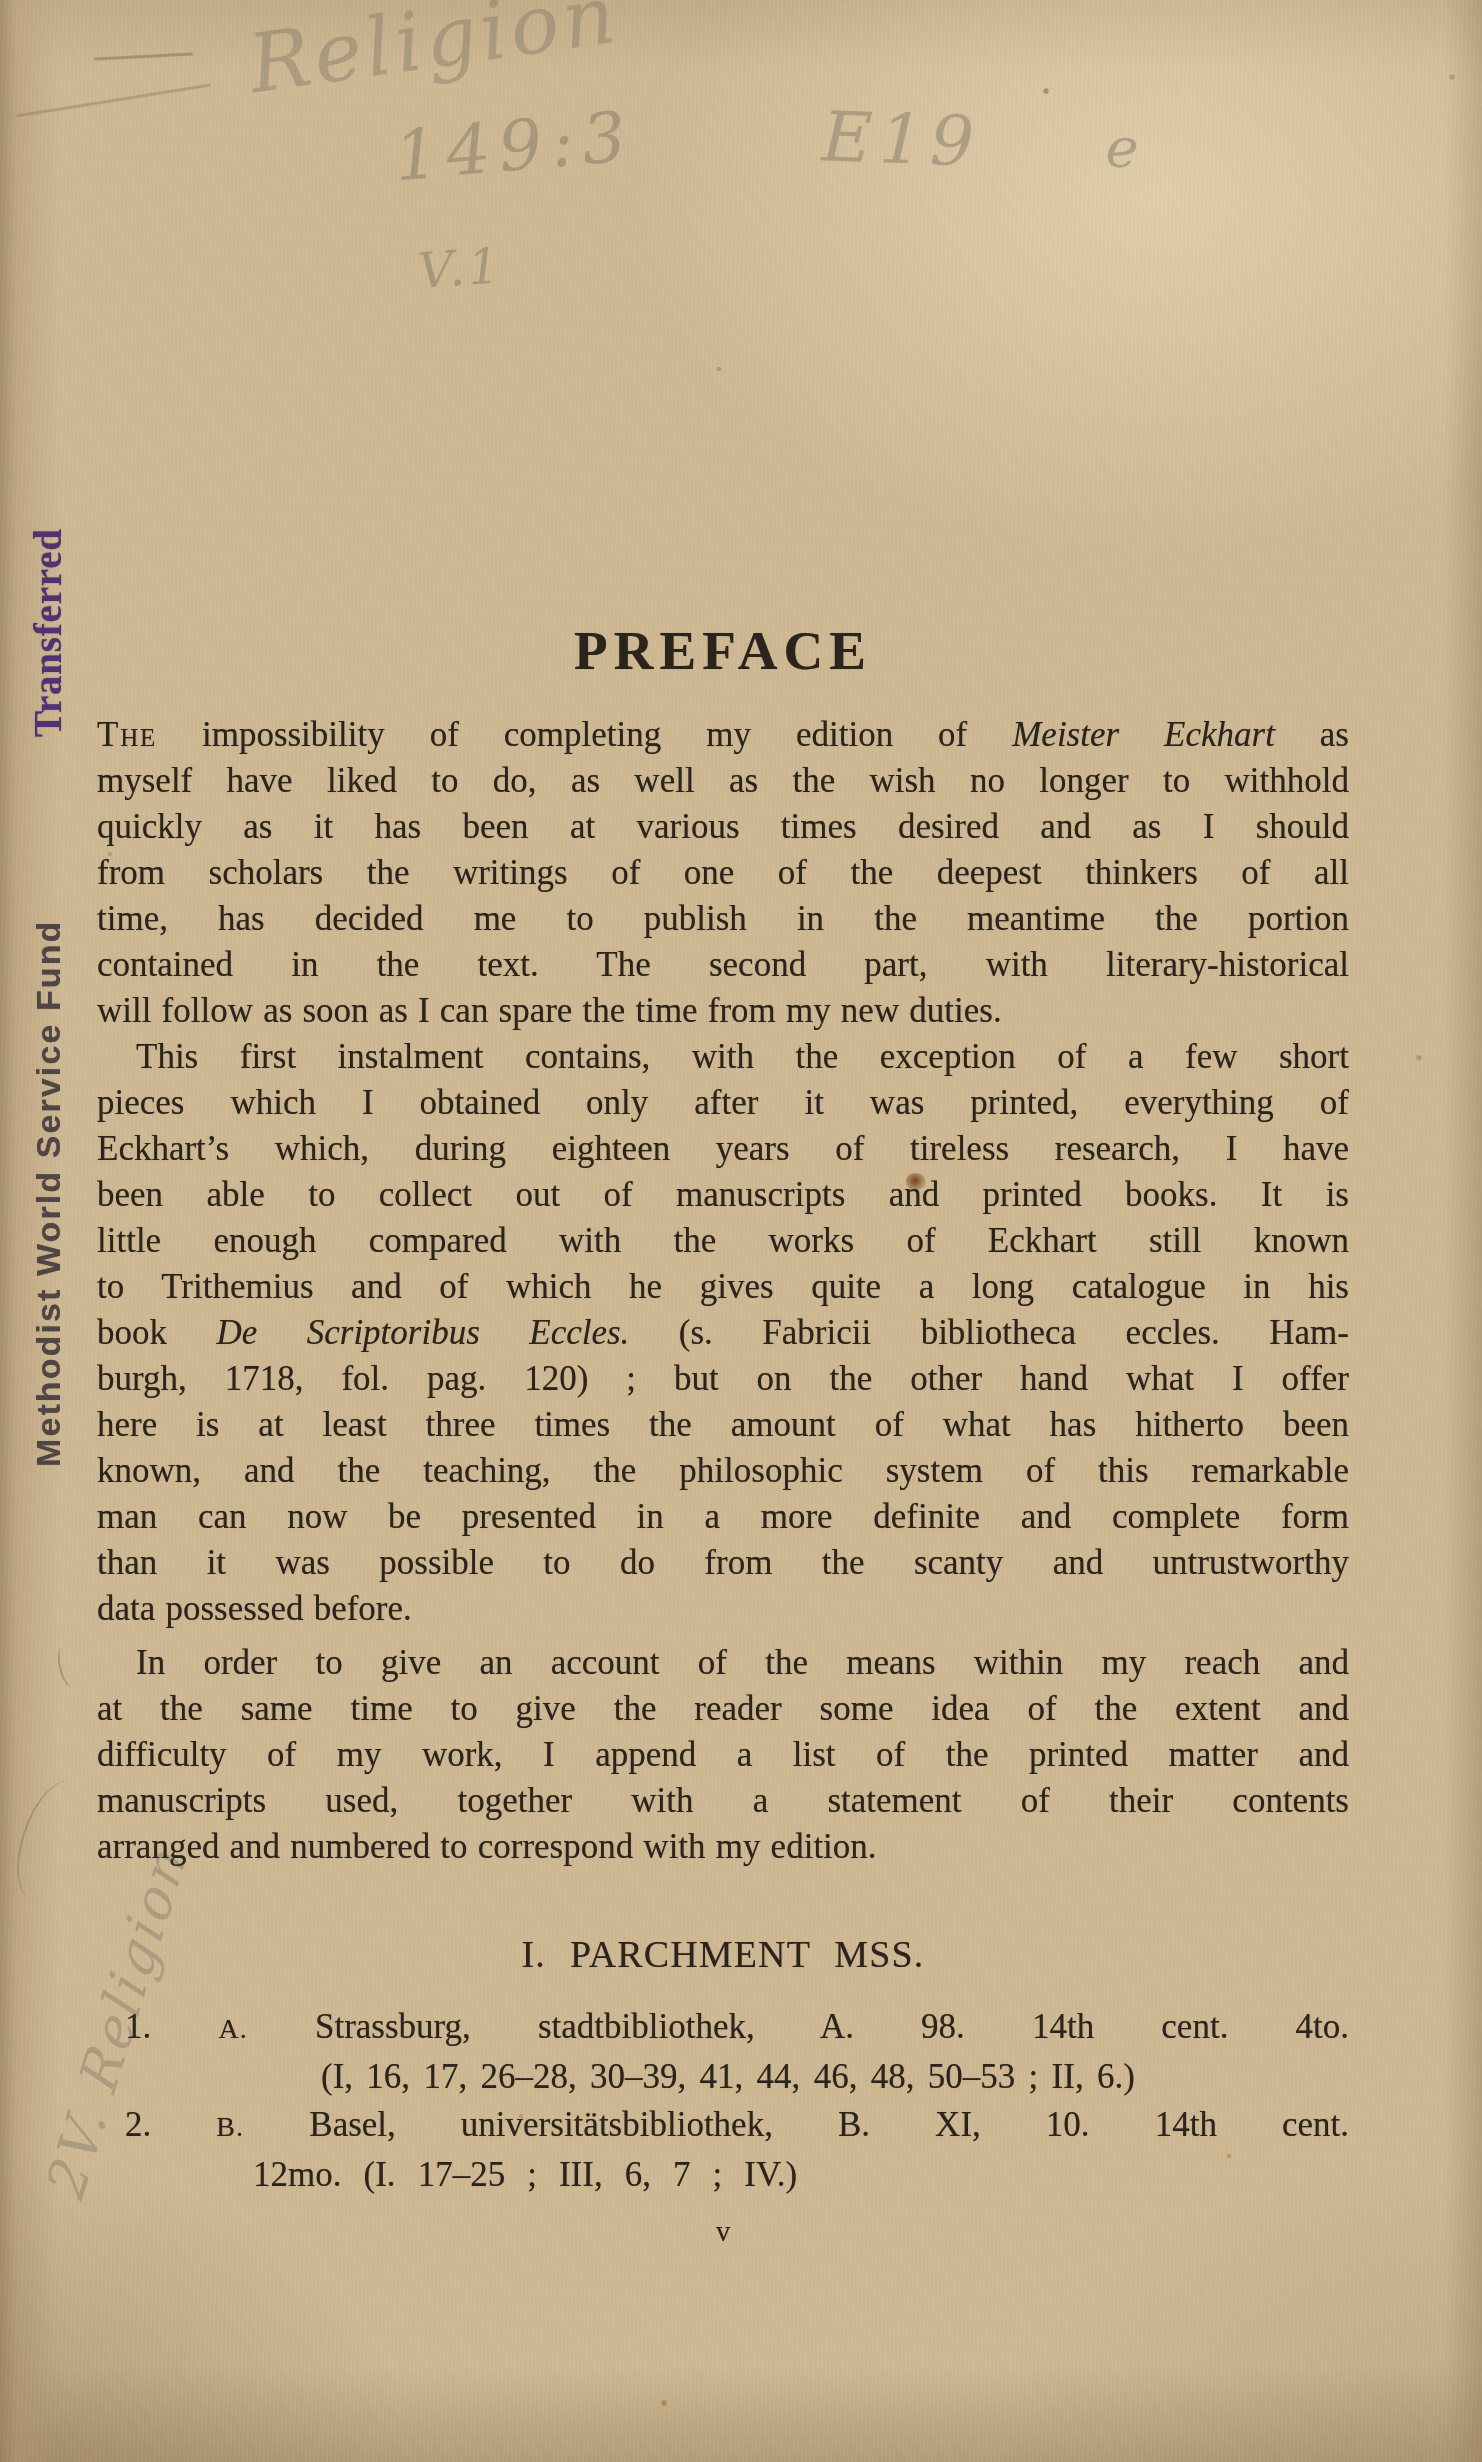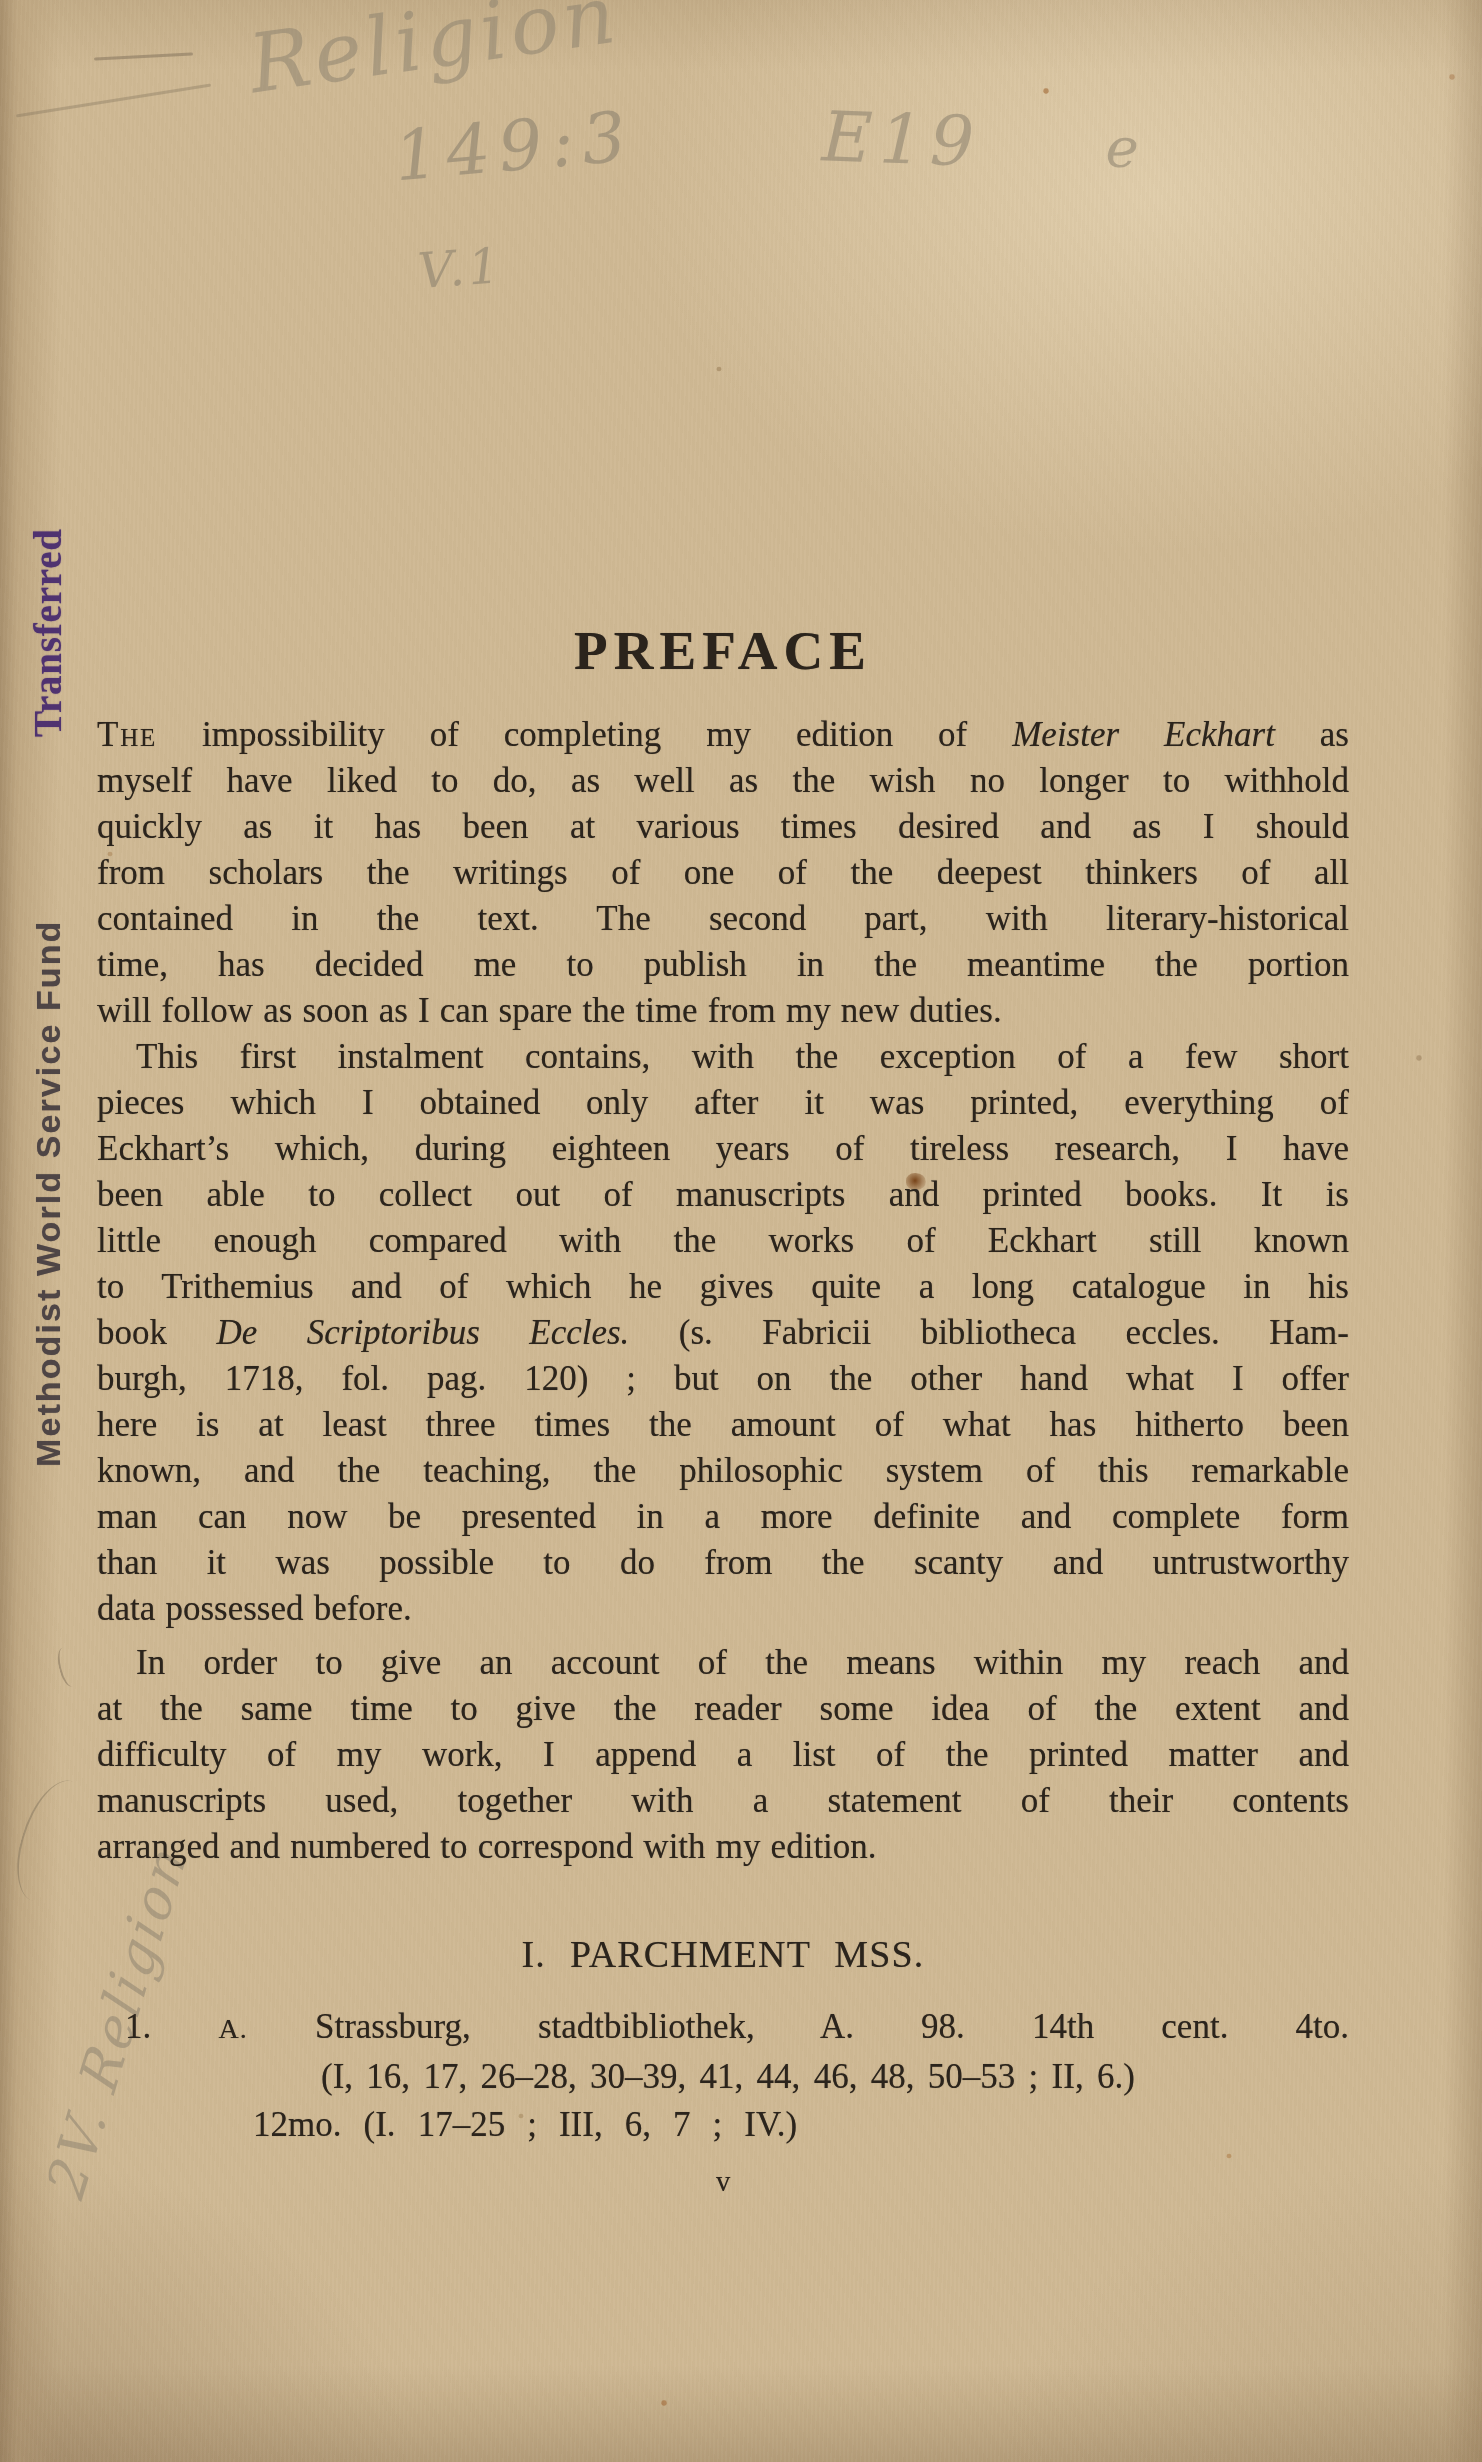--- a/index.html
+++ b/index.html
@@ -130,22 +130,22 @@
   <div class="stamp stamp-transferred">Transferred</div>
   <div class="stamp stamp-fund">Methodist World Service Fund</div>
 
   <div class="text-col">
     <h1 class="title">PREFACE</h1>
     <div class="para">
         <div class="pline"><span class="seg-sc">The</span><span> impossibility of completing my edition of </span><span class="seg-i">Meister Eckhart</span><span> as</span></div>
         <div class="pline"><span>myself have liked to do, as well as the wish no longer to withhold</span></div>
         <div class="pline"><span>quickly as it has been at various times desired and as I should</span></div>
         <div class="pline"><span>from scholars the writings of one of the deepest thinkers of all</span></div>
+        <div class="pline"><span>time, has decided me to publish in the meantime the portion</span></div>
         <div class="pline"><span>contained in the text.  The second part, with literary-historical</span></div>
-        <div class="pline"><span>time, has decided me to publish in the meantime the portion</span></div>
         <div class="pline last"><span>will follow as soon as I can spare the time from my new duties.</span></div>
       </div>
     <div class="para indent">
         <div class="pline"><span>This first instalment contains, with the exception of a few short</span></div>
         <div class="pline"><span>pieces which I obtained only after it was printed, everything of</span></div>
         <div class="pline"><span>Eckhart’s which, during eighteen years of tireless research, I have</span></div>
         <div class="pline"><span>been able to collect out of manuscripts and printed books.  It is</span></div>
         <div class="pline"><span>little enough compared with the works of Eckhart still known</span></div>
         <div class="pline"><span>to Trithemius and of which he gives quite a long catalogue in his</span></div>
         <div class="pline"><span>book </span><span class="seg-i">De Scriptoribus Eccles.</span><span> (s. Fabricii bibliotheca eccles.  Ham-</span></div>
@@ -160,19 +160,20 @@
         <div class="pline"><span>In order to give an account of the means within my reach and</span></div>
         <div class="pline"><span>at the same time to give the reader some idea of the extent and</span></div>
         <div class="pline"><span>difficulty of my work, I append a list of the printed matter and</span></div>
         <div class="pline"><span>manuscripts used, together with a statement of their contents</span></div>
         <div class="pline last"><span>arranged and numbered to correspond with my edition.</span></div>
       </div>
     <h2 class="heading">I. PARCHMENT MSS.</h2>
     <div class="mss-list">
       <div class="pline listline"><span class="seg-num">1. </span><span class="seg-scl">A.</span><span> Strassburg, stadtbibliothek, A. 98. 14th cent. 4to.</span></div>
       <div class="pline last l2a ws1"><span>(I, 16, 17, 26–28, 30–39, 41, 44, 46, 48, 50–53 ; II, 6.)</span></div>
+      <div class="pline listline"><span class="seg-num">2. </span><span class="seg-scl">B.</span><span> Basel, universitätsbibliothek, B. XI, 10. 14th cent.</span></div>
       <div class="pline last l2b ws2"><span>12mo.  (I. 17–25 ; III, 6, 7 ; IV.)</span></div>
     </div>
     <div class="pagenum">v</div>
   </div>
 
 </div>
 
 
 </body></html>

